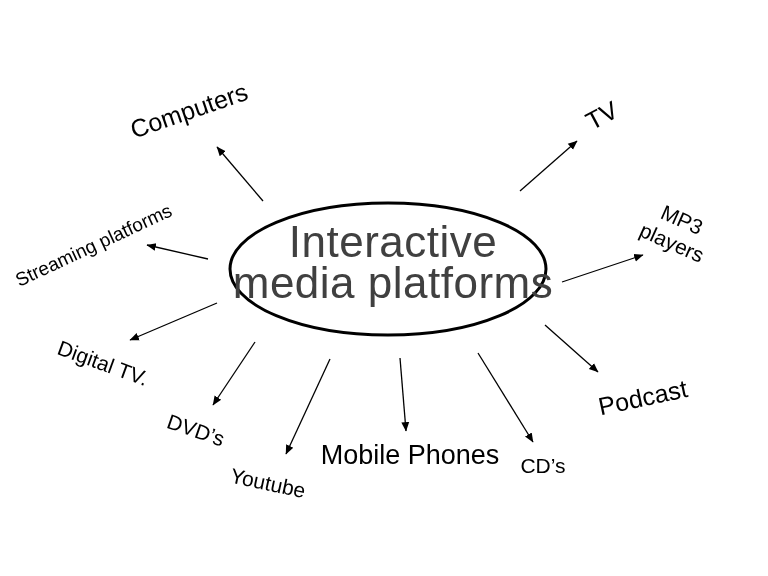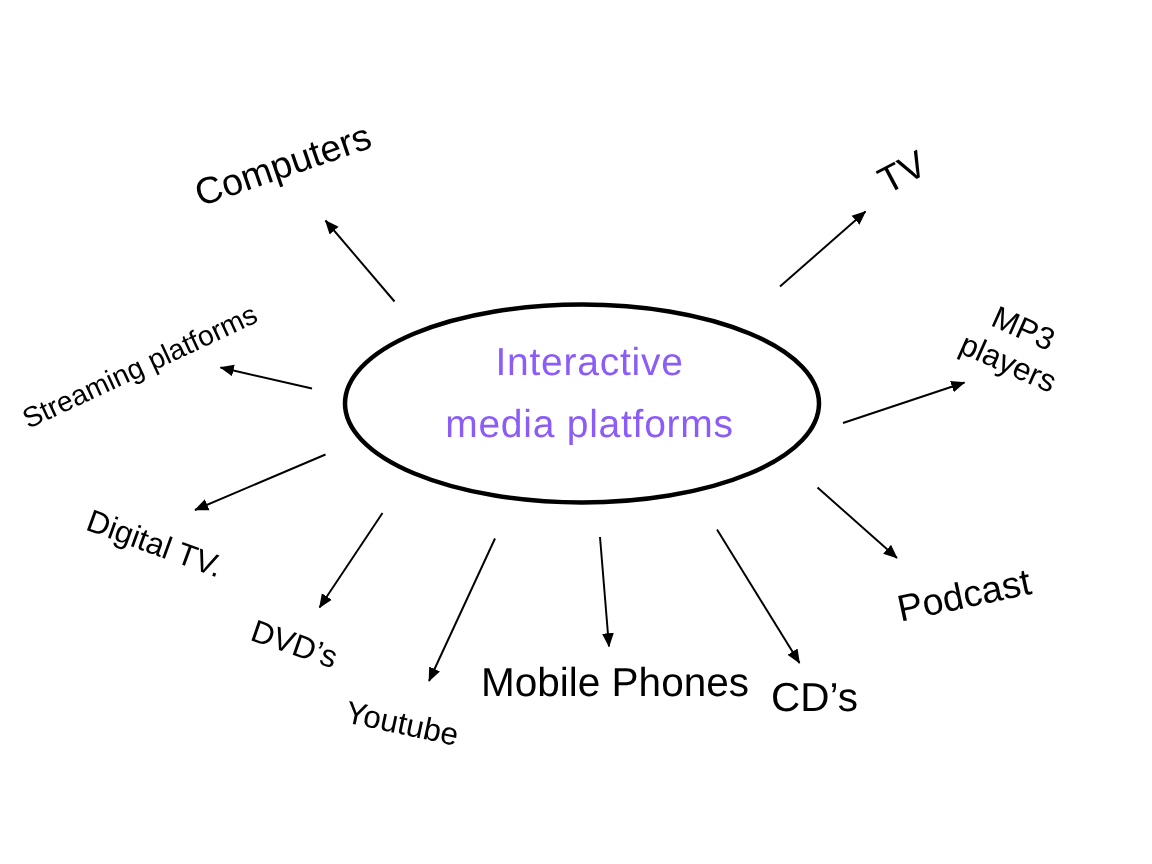--- a/index.html
+++ b/index.html
@@ -26,37 +26,37 @@
     white-space: nowrap;
     color: #000000;
     transform: translate(-50%, -50%);
     line-height: 1.1;
   }
   
   .lbl-computers            { left: 189px; top: 111px; font-size: 25px; transform: translate(-50%,-50%) rotate(-19deg); }
   .lbl-tv                   { left: 602px; top: 116px; font-size: 25px; transform: translate(-50%,-50%) rotate(-28deg); }
   .lbl-mp3-players          { left: 677px; top: 231px; font-size: 21px; text-align: center; line-height: 25px; transform: translate(-50%,-50%) rotate(24deg); }
   .lbl-podcast              { left: 643px; top: 398px; font-size: 25px; transform: translate(-50%,-50%) rotate(-12deg); }
-  .lbl-cds                  { left: 543px; top: 466px; font-size: 27px; }
+  .lbl-cds                  { left: 543px; top: 466px; font-size: 21px; }
   .lbl-mobile-phones        { left: 410px; top: 456px; font-size: 27px; }
   .lbl-youtube              { left: 268px; top: 483px; font-size: 21px; transform: translate(-50%,-50%) rotate(12deg); }
   .lbl-dvds                 { left: 196px; top: 430px; font-size: 21px; transform: translate(-50%,-50%) rotate(19deg); }
   .lbl-digital-tv           { left: 103px; top: 363px; font-size: 21px; transform: translate(-50%,-50%) rotate(20deg); }
   .lbl-streaming-platforms  { left: 94px;  top: 246px; font-size: 19px; transform: translate(-50%,-50%) rotate(-25deg); }
   .center-label {
     position: absolute;
     left: 393px;
     top: 262px;
     transform: translate(-50%, -50%);
-    font-size: 26px;
+    font-size: 44px;
     letter-spacing: 0.5px;
     line-height: 41px;
     text-align: center;
     white-space: nowrap;
-    color: #8b5cf6;
+    color: #404040;
   }
 </style>
 </head>
 <body>
 
 <div id="stage">
 
   <svg id="diagram-svg" width="768" height="576" viewBox="0 0 768 576">
     <defs>
       <marker id="arrowhead" viewBox="0 0 10 10" refX="8.5" refY="5" markerWidth="8" markerHeight="8" orient="auto">

